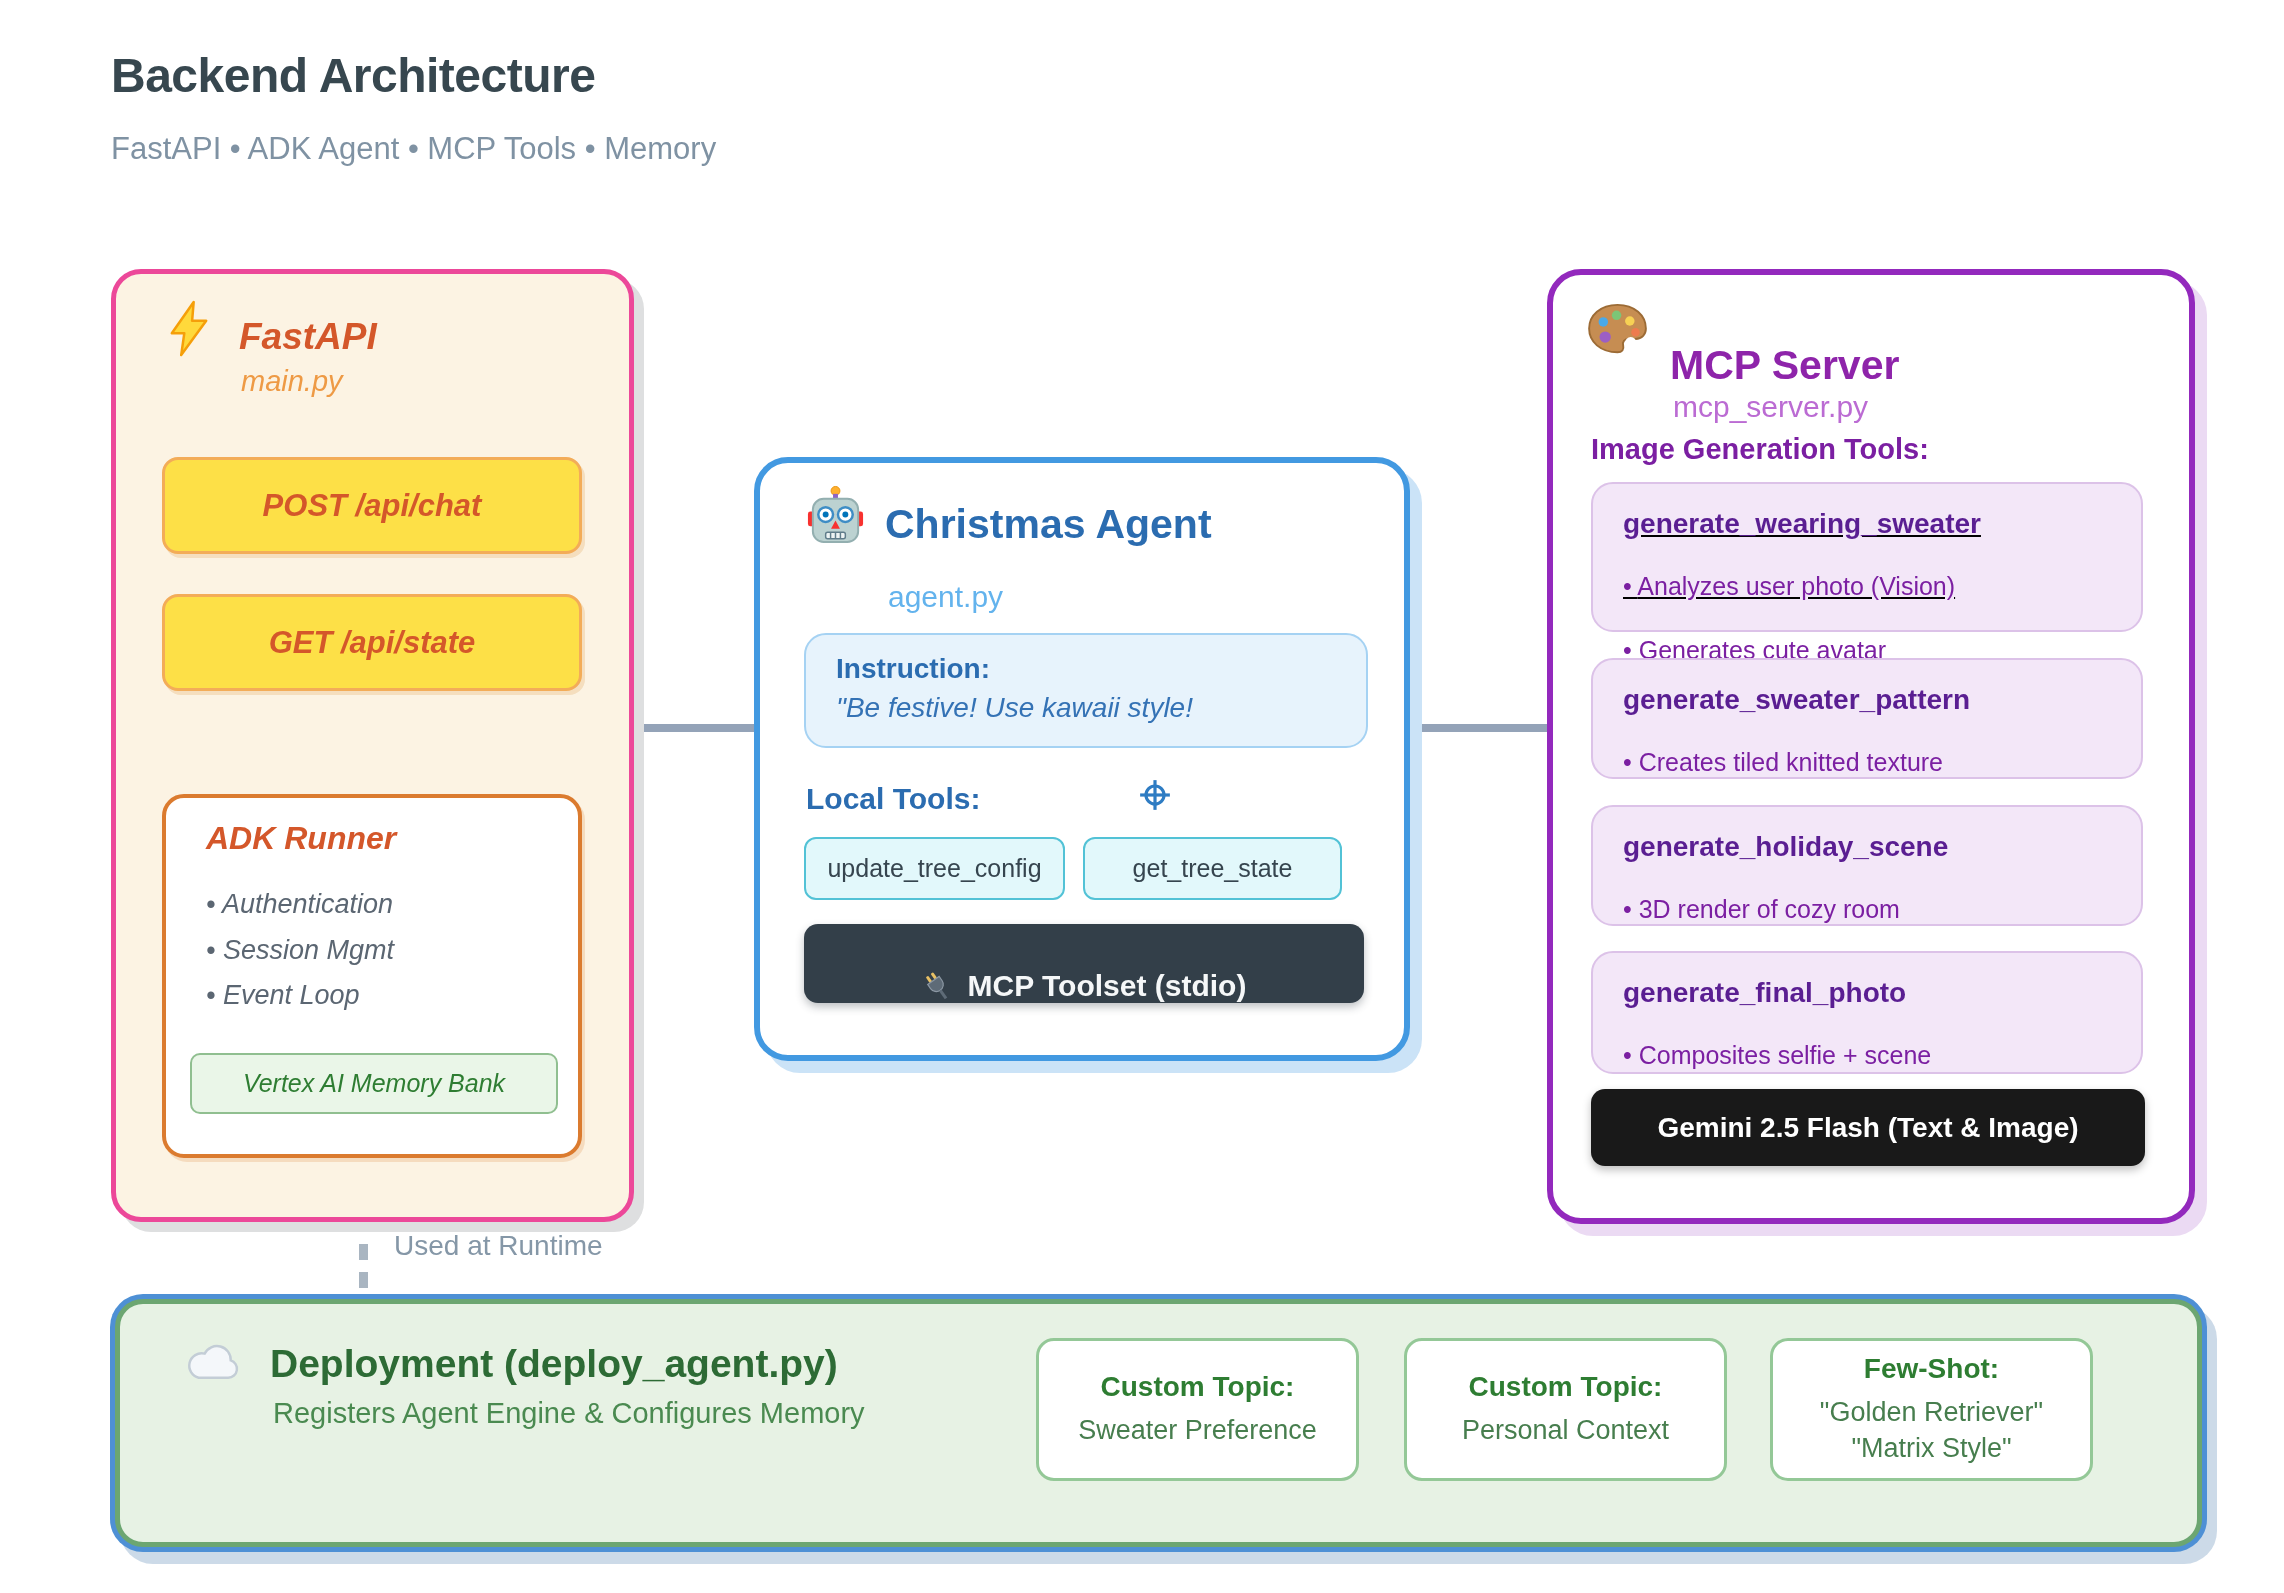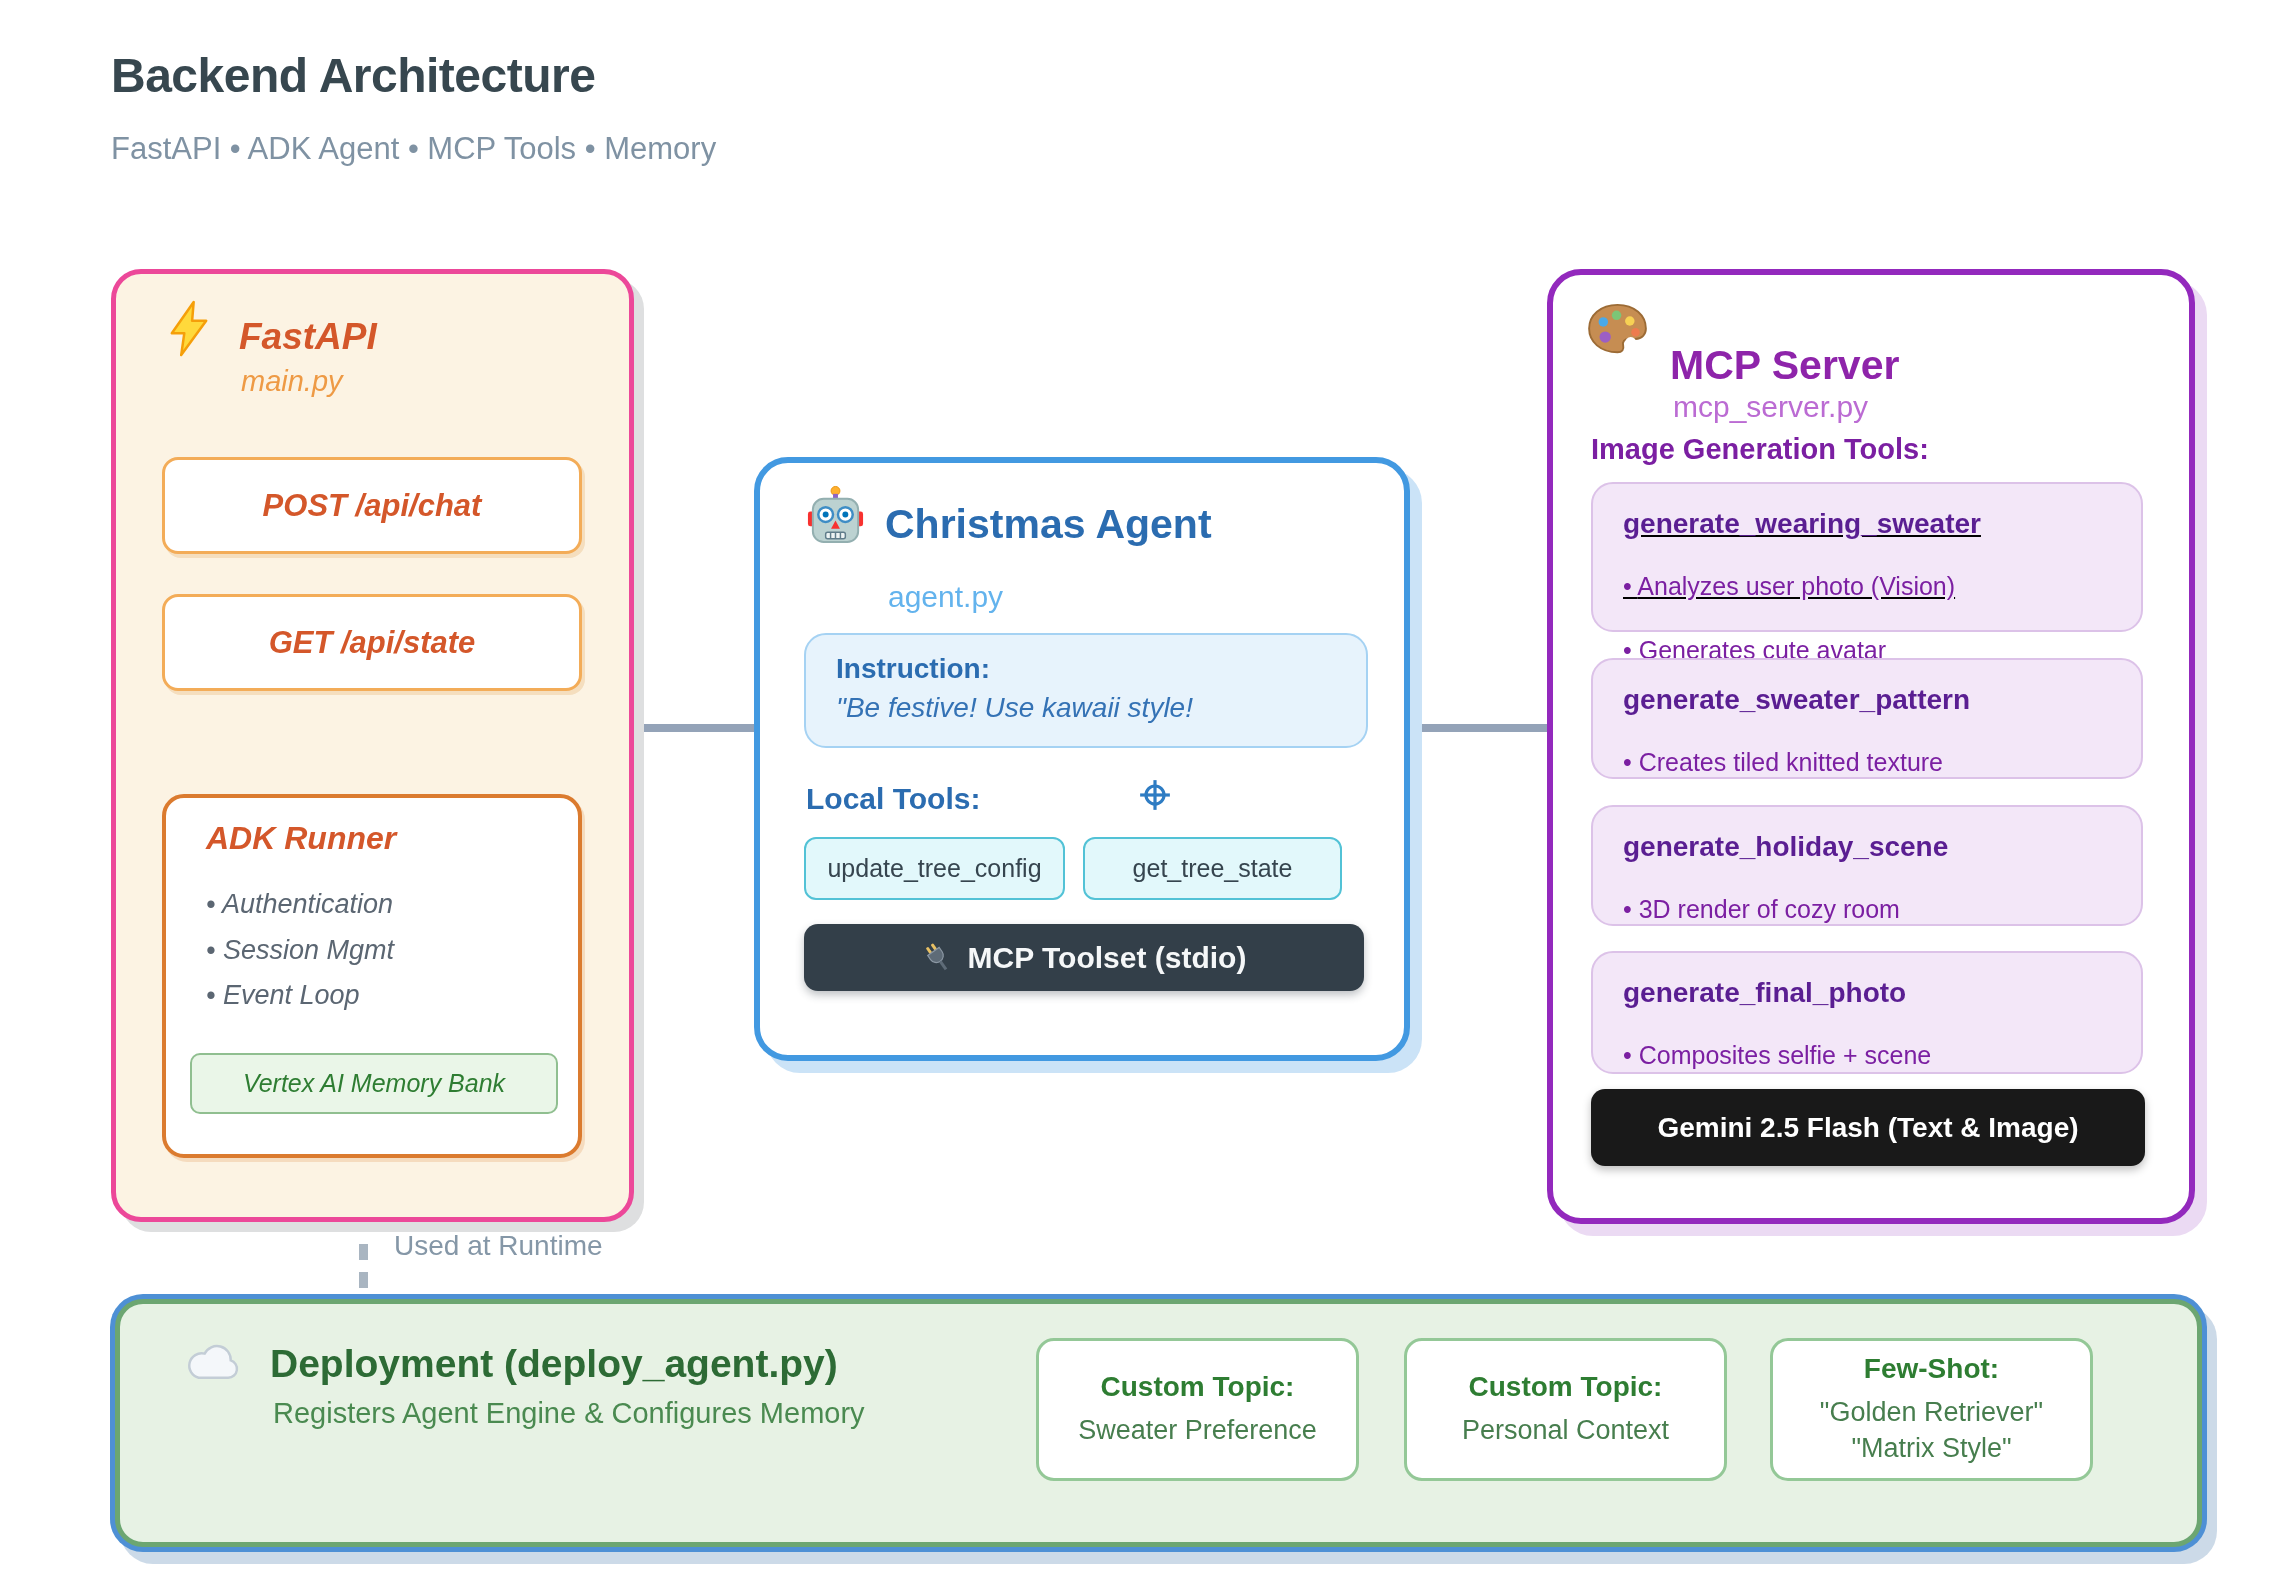--- a/index.html
+++ b/index.html
@@ -19,21 +19,21 @@
   .runtime-label{font-size:28px;color:#8597A7;}
 
   
   .bigbox{border-radius:34px;background:#ffffff;}
 
   
   .fastapi{left:111px;top:269px;width:513px;height:943px;background:#FCF3E3;
     border:5px solid #ec4899;border-radius:30px;box-shadow:10px 10px 0 #DEDFE0;font-style:italic;}
   .fastapi-title{left:123px;top:42px;font-size:37px;font-weight:800;color:#D4572A;}
   .fastapi-file{left:125px;top:91px;font-size:29px;color:#EE9A45;}
-  .endpoint{left:46px;width:414px;height:91px;background:#ffffff;border:3px solid #F3AC58;
+  .endpoint{left:46px;width:414px;height:91px;background:#fde047;border:3px solid #F3AC58;
     border-radius:16px;display:flex;align-items:center;justify-content:center;
     font-size:31px;font-weight:800;color:#D4572A;box-shadow:3px 4px 0 rgba(222,160,80,0.25);}
   .runner{left:46px;top:520px;width:412px;height:356px;background:#ffffff;
     border:4px solid #DB7B2F;border-radius:22px;box-shadow:3px 4px 0 rgba(219,123,47,0.2);}
   .runner-title{left:40px;top:22px;font-size:32px;font-weight:800;color:#D4572A;}
   .runner-item{left:40px;font-size:27px;color:#5B6672;}
   .runner-item::before{content:"• ";color:#5B6672;}
   .memory-chip{left:24px;top:255px;width:364px;height:57px;background:#EAF6E8;
     border:2.5px solid #90BF90;border-radius:10px;display:flex;align-items:center;
     justify-content:center;font-size:25px;color:#2E7D32;}
@@ -46,22 +46,22 @@
   .instruction{left:44px;top:170px;width:560px;height:111px;background:#E7F3FC;
     border:2.5px solid #A5D2F3;border-radius:22px;}
   .instruction-label{left:30px;top:18px;font-size:28px;font-weight:800;color:#2B6CB0;}
   .instruction-text{left:30px;top:57px;font-size:28px;font-style:italic;color:#3472B5;}
   .localtools-label{left:46px;top:319px;font-size:30px;font-weight:800;color:#2B6CB0;}
   .tool-chip{top:374px;height:59px;background:#E2F8FB;border:2.5px solid #52C2D6;
     border-radius:12px;display:flex;align-items:center;justify-content:center;
     font-size:25px;color:#36454F;}
   .chip-1{left:44px;width:257px;}
   .chip-2{left:323px;width:255px;}
-  .toolset-bar{left:44px;top:461px;width:560px;height:67px;background:#333F49;border-radius:14px;
-    display:flex;align-items:center;justify-content:center;gap:14px;
+  .toolset-bar{left:44px;top:461px;width:560px;height:79px;background:#333F49;border-radius:14px;
+    display:flex;align-items:flex-end;justify-content:center;gap:14px;
     font-size:30px;font-weight:800;color:#F5F7F8;box-shadow:0 4px 8px rgba(40,50,60,0.3);}
 
   
   .mcp{left:1547px;top:269px;width:636px;height:943px;border:6px solid #9329BD;
     box-shadow:12px 12px 0 #EBDAF3;}
   .mcp-title{left:117px;top:36px;font-size:41px;font-weight:800;color:#8E24AA;margin-top:31px;}
   .mcp-file{left:120px;top:115px;font-size:30px;color:#BB6BD3;}
   .mcp-section-label{left:38px;top:158px;font-size:29px;font-weight:800;color:#7B1FA2;}
   .mcp-card{left:38px;width:552px;background:#F3E7F8;border:2px solid #DCC2E8;border-radius:22px;box-sizing:border-box;padding:24px 0 0 30px;}
   .mcp-card-name{font-size:28px;font-weight:800;color:#5A1E92;margin-bottom:10px;}

